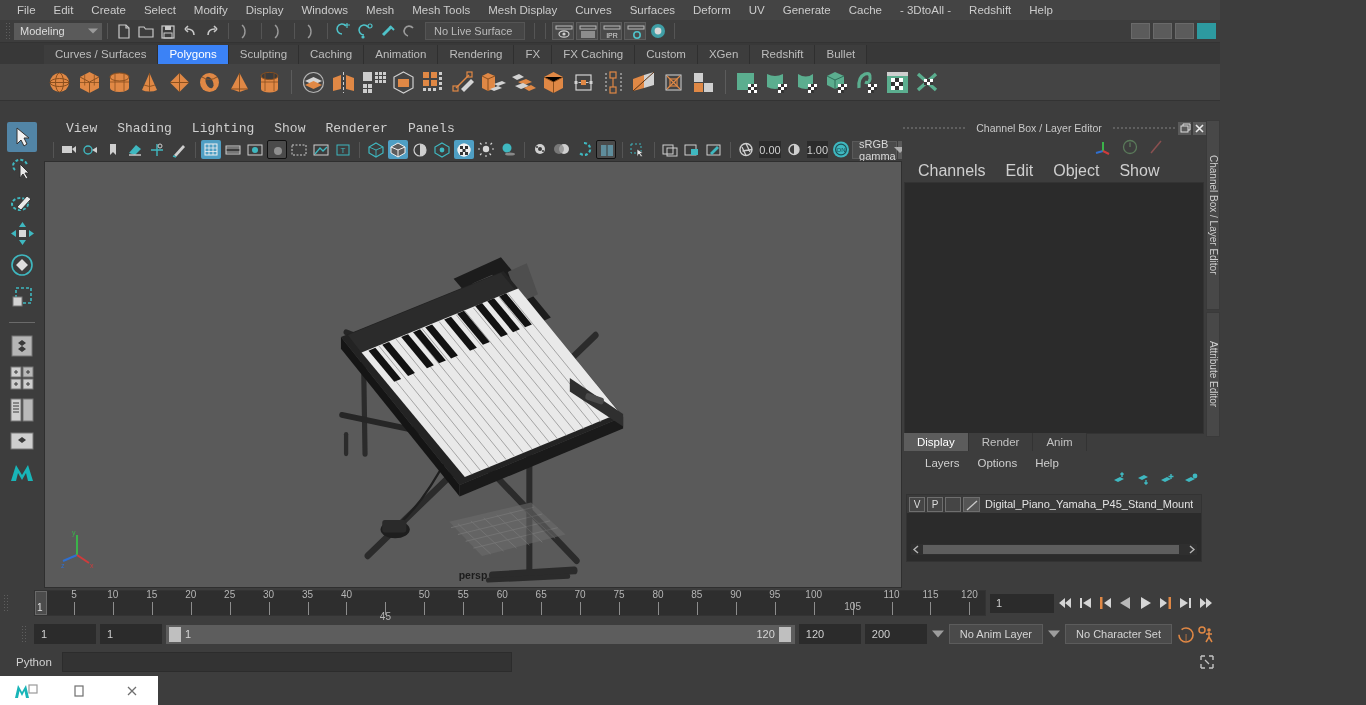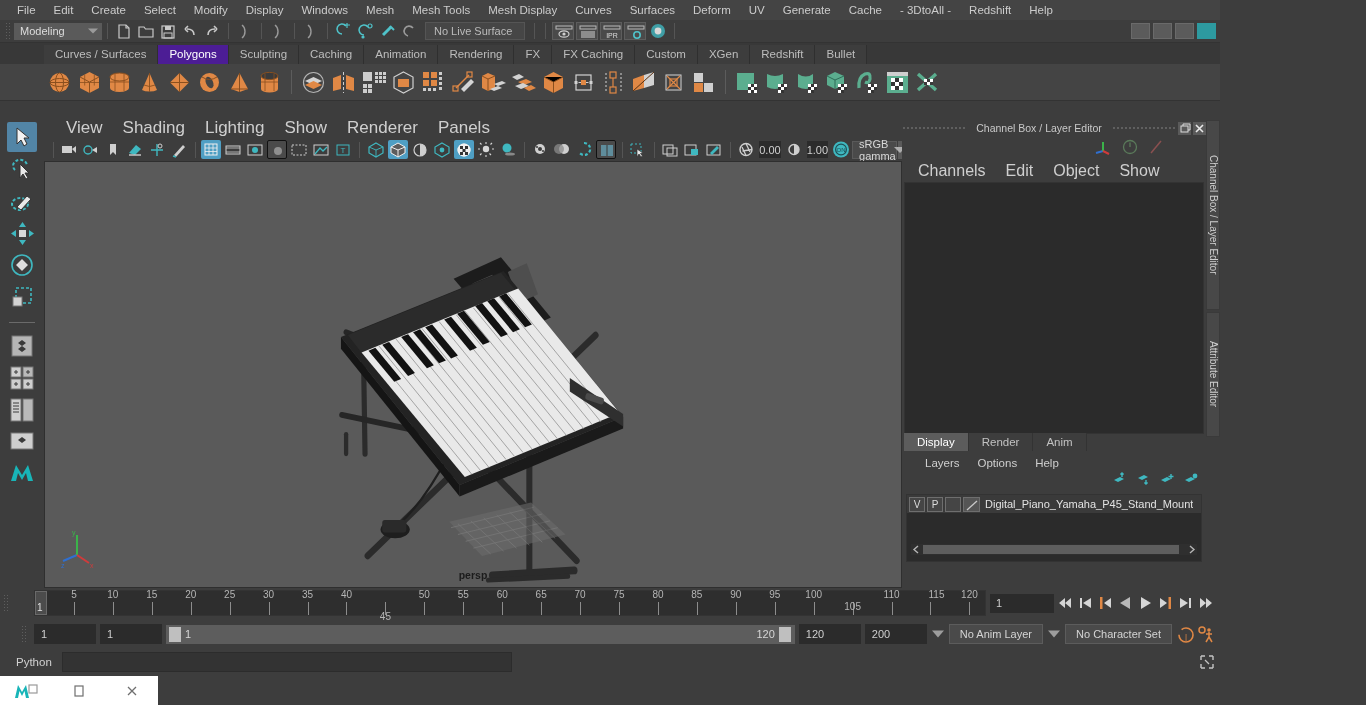--- a/index.html
+++ b/index.html
@@ -49,42 +49,42 @@
   }
   .render-ico { width:22px; height:18px; background:#4a4a4a; border:1px solid #5d5d5d; position:relative; margin:0 1px;}
 
   
   .shelfwrap { background:#3d3d3d; position:relative; }
   .shelftabs { height:21px; display:flex; align-items:flex-end; padding-left:44px; background:#383838; }
   .shelftab {
     font-size:11.5px; color:#bdbdbd; padding:3px 11px 4px 11px; background:#3d3d3d;
     border-right:1px solid #2f2f2f; cursor:default; white-space:nowrap;
   }
-  .shelftab.active { background:#4c1d95; color:#ffffff; }
+  .shelftab.active { background:#3b82f6; color:#ffffff; }
   .shelficons {
     height:37px; background:#444444; display:flex; align-items:center;
     padding-left:46px; gap:3px; border-bottom:1px solid #333;
   }
   .shelf-ico { width:27px; height:27px; position:relative; flex:none; }
   .shelf-sep { width:1px; height:24px; background:#5c5c5c; margin:0 5px; flex:none;}
 
   
   .toolbox {
     position:absolute; left:0; top:118px; width:44px; bottom:117px;
     background:#3d3d3d; display:flex; flex-direction:column; align-items:center;
     padding-top:4px; gap:2px;
   }
   .tb-btn { width:30px; height:30px; position:relative; flex:none; }
   .tb-btn.sel { background:#5285a6; border-radius:2px; }
   .tb-divider { width:26px; height:1px; background:#6a6a6a; margin:8px 0 6px; }
 
   
   .viewport-area { position:absolute; left:44px; top:118px; right:318px; bottom:117px; background:#3d3d3d;}
   .panelmenu { height:20px; display:flex; align-items:center; padding-left:12px; }
-  .panelmenu .pm { font-size:17px; color:#cfcfcf; padding:1px 10px; }
+  .panelmenu .pm { font-size:13px; color:#cfcfcf; padding:1px 10px;font-family:Liberation Mono, monospace; }
   .panelbar { height:23px; display:flex; align-items:center; padding-left:4px; }
   .pb-ico { width:20px; height:19px; position:relative; margin:0 1px; flex:none;}
   .pb-ico.on { background:#4f9fc4; border-radius:2px;}
   .pb-ico.framed { border:1px solid #111; background:#4a4a4a; border-radius:2px;}
   .numfield {
     width:48px; height:17px; background:#2b2b2b; color:#d0d0d0; font-size:11px;
     display:flex; align-items:center; justify-content:center; margin:10px 2px;
   }
   .gamma-box {
     height:18px; width:130px; background:#4a4a4a; border:1px solid #5a5a5a; color:#d8d8d8;
@@ -1233,21 +1233,21 @@
           <div class="ts-lbl" style="left: 73.7705%;">90</div>
           <div class="ts-tick" style="left: 77.8689%;"></div>
           <div class="ts-lbl" style="left: 77.8689%;">95</div>
           <div class="ts-tick" style="left: 81.9672%;"></div>
           <div class="ts-lbl" style="left: 81.9672%;">100</div>
           <div class="ts-tick" style="left: 86.0656%;"></div>
           <div class="ts-lbl" style="left: 86.0656%; margin-top: 12px;">105</div>
           <div class="ts-tick" style="left: 90.1639%;"></div>
           <div class="ts-lbl" style="left: 90.1639%;">110</div>
           <div class="ts-tick" style="left: 94.2623%;"></div>
-          <div class="ts-lbl" style="left: 94.2623%; margin-left: 6px;">115</div>
+          <div class="ts-lbl" style="left: 94.2623%;">115</div>
           <div class="ts-tick" style="left: 98.3607%;"></div>
           <div class="ts-lbl" style="left: 98.3607%;">120</div>
         </div>
     </div>
     <div class="ts-right">
       <div class="ts-field">1</div>
       <div class="pb-btn">
         <svg width="17" height="18" viewBox="0 0 17 18">
             <path d="M14 4 L8 9 L14 14Z M8 4 L2 9 L8 14Z" fill="#d5d5d5"></path>
           </svg>

